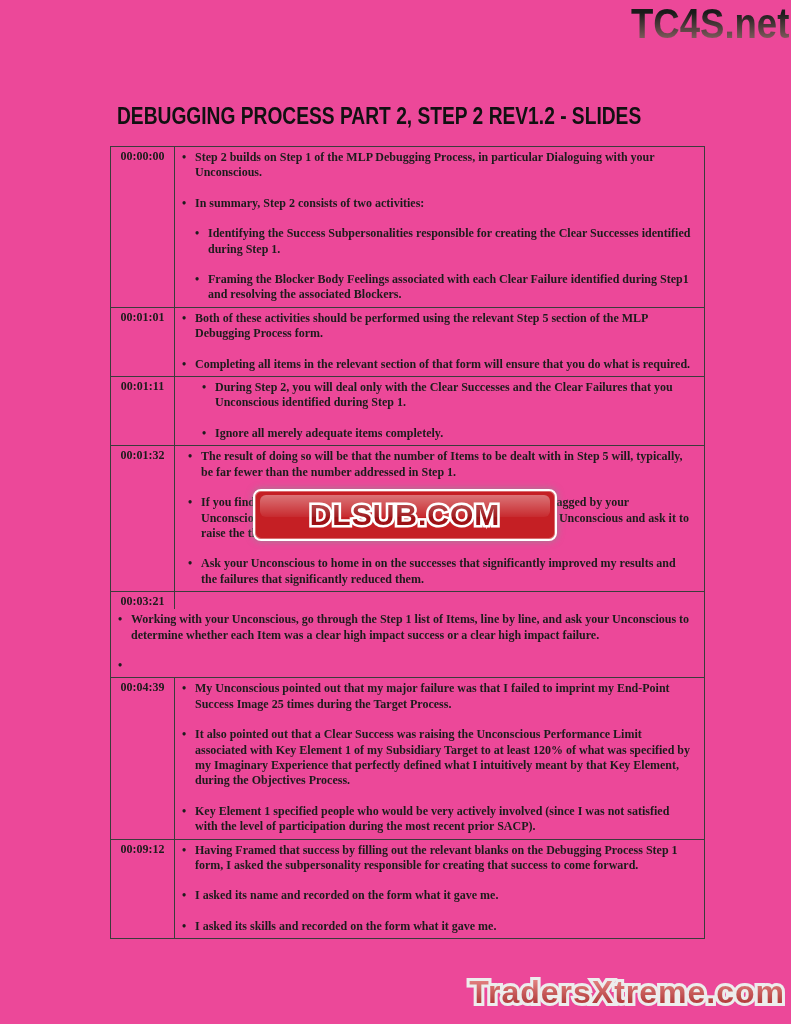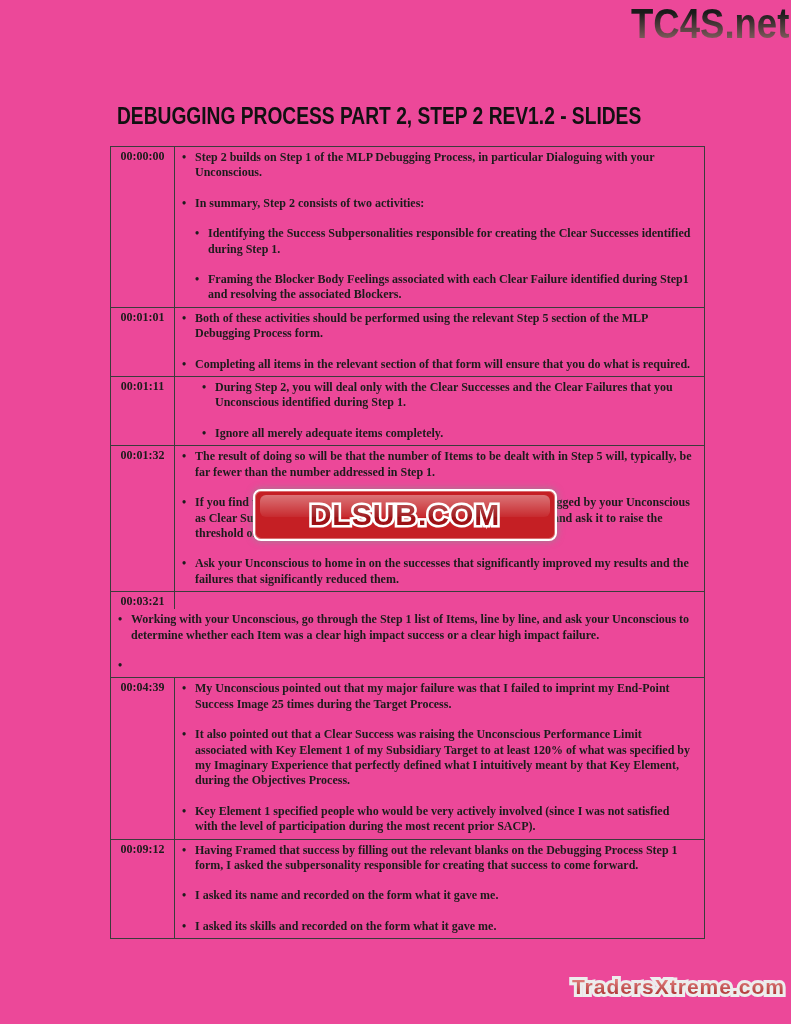--- a/index.html
+++ b/index.html
@@ -44,21 +44,21 @@
   .dl{font-family:"Liberation Sans",sans-serif;font-weight:bold;font-size:30px;
         letter-spacing:1px;white-space:nowrap;line-height:1;}
   .dl.back{position:absolute;-webkit-text-stroke:5px #fff;color:#fff;}
   .dl.front{position:relative;color:var(--watermark_text);text-shadow:0 1px 0 rgba(255,255,255,.25);}
   .dl-gloss{position:absolute;left:5px;right:5px;top:4px;height:45%;border-radius:6px;
         background:linear-gradient(to bottom,rgba(255,255,255,.38),rgba(255,255,255,.05));
         pointer-events:none;}
 
   
   .txtreme{position:absolute;top:975px;right:6px;}
-  .tx{font-family:"Liberation Sans",sans-serif;font-weight:bold;font-size:21px;
+  .tx{font-family:"Liberation Sans",sans-serif;font-weight:bold;font-size:32px;
         letter-spacing:1px;white-space:nowrap;line-height:1.1;}
   .tx.back{position:absolute;left:0;top:0;-webkit-text-stroke:6px #ededed;color:#ededed;
         text-shadow:0 1px 3px rgba(130,130,130,.55);}
   .tx.front{position:relative;
         background:linear-gradient(to bottom,var(--footer_top) 18%,var(--footer_bottom) 82%);
         -webkit-background-clip:text;background-clip:text;color:transparent;}
 </style>
 </head>
 <body>
 
@@ -111,21 +111,21 @@
           <div class="bullet">
             <span class="dot">•</span>
             <span class="btext">During Step 2, you will deal only with the Clear Successes and the Clear Failures that you Unconscious identified during Step 1.</span>
           </div>
           <div class="bullet">
             <span class="dot">•</span>
             <span class="btext">Ignore all merely adequate items completely.</span>
           </div>
         </div>
       </div>
-      <div class="t-row" style="min-height: 132px;">
+      <div class="t-row" style="min-height: 132px; gap: 6px;">
         <div class="t-time">00:01:32</div>
         <div class="t-content">
           <div class="bullet">
             <span class="dot">•</span>
             <span class="btext">The result of doing so will be that the number of Items to be dealt with in Step 5 will, typically, be far fewer than the number addressed in Step 1.</span>
           </div>
           <div class="bullet">
             <span class="dot">•</span>
             <span class="btext">If you find that more than about 50% of the Step 1 Items have been flagged by your Unconscious as Clear Successes or Clear Failures, Dialogue with your Unconscious and ask it to raise the threshold of</span>
           </div>

